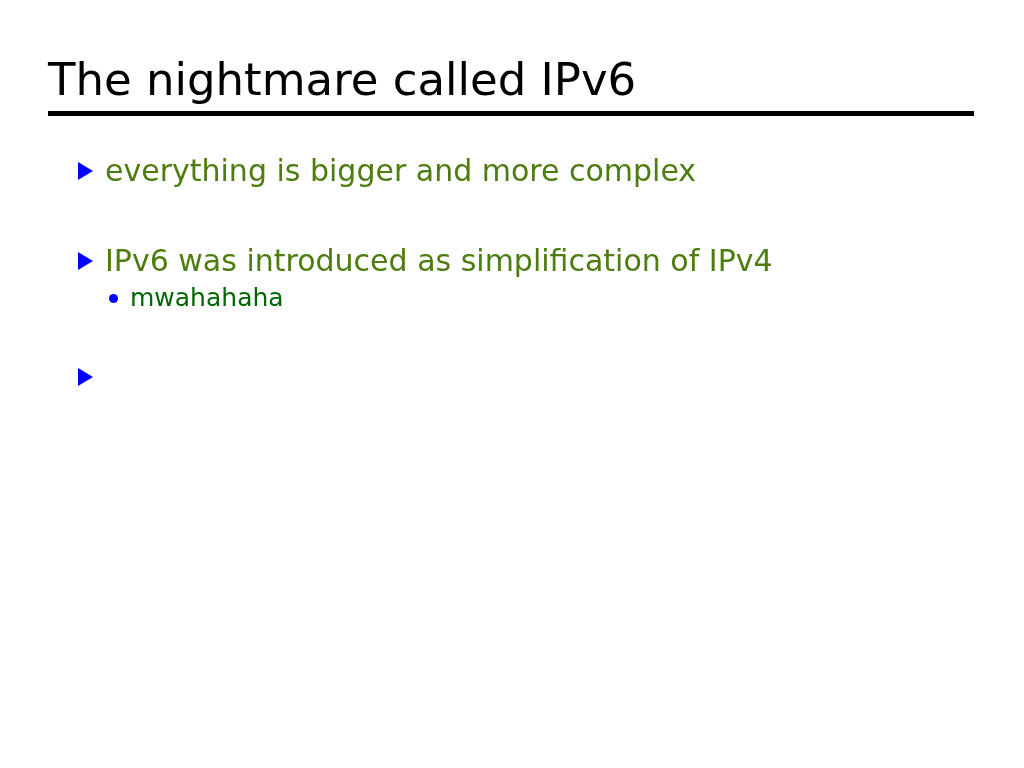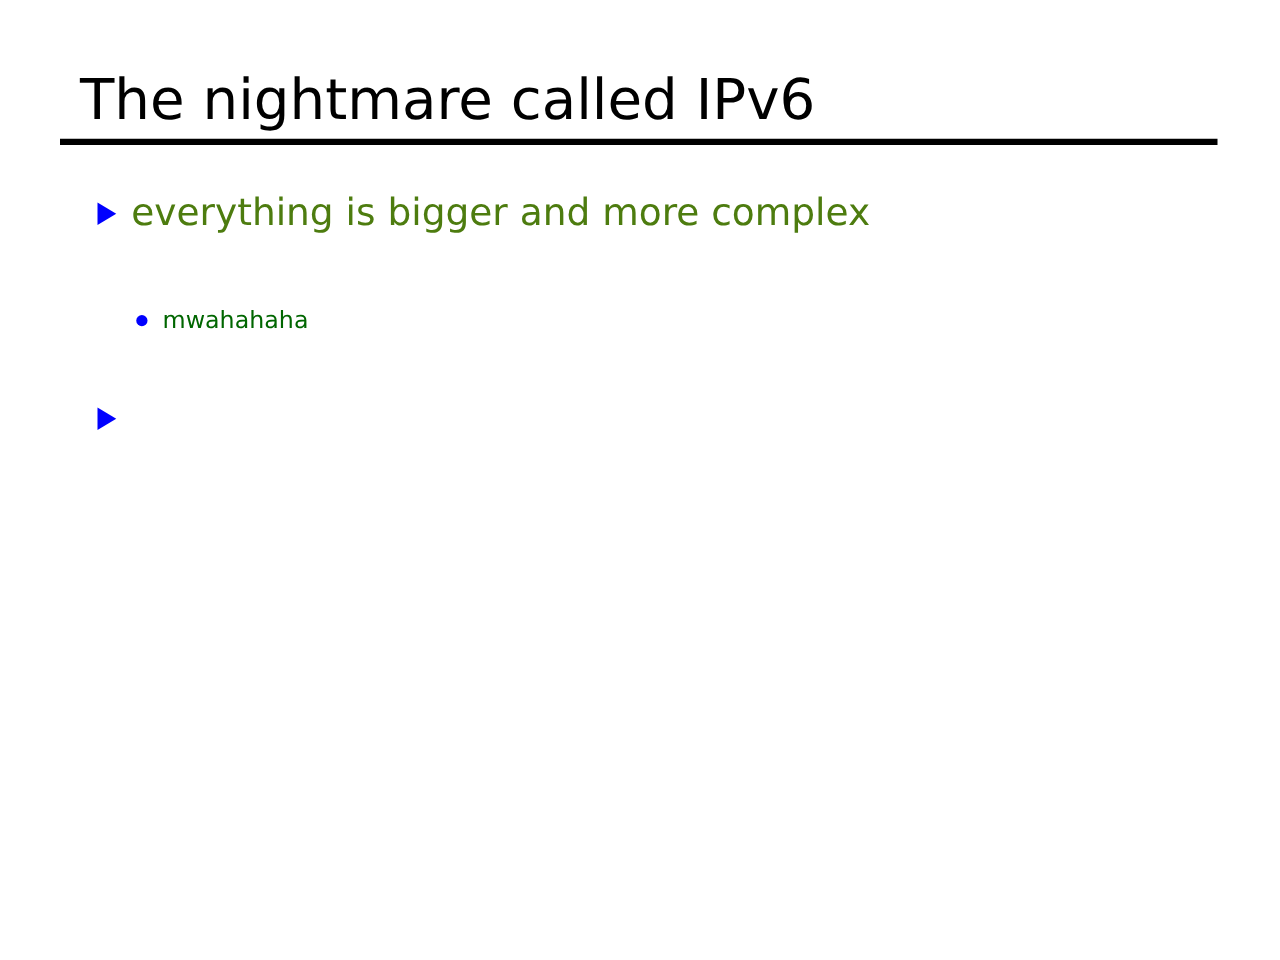--- a/index.html
+++ b/index.html
@@ -20,21 +20,21 @@
   .slide {
     position: relative;
     width: 1024px;
     height: 768px;
     background: #ffffff;
   }
 
   
   .slide-title {
     position: absolute;
-    left: 64px;
+    left: 48px;
     top: 52px;
     font-size: 45px;
     line-height: 56px;
     font-weight: normal;
     letter-spacing: 0px;
     color: #000000;
     white-space: nowrap;
     margin: 0;
   }
 
@@ -77,21 +77,21 @@
 
   .bullet-l1-text {
     display: block;
     white-space: pre-line;
   }
 
   .bullet-l2 {
     position: relative;
     padding-left: 130px;
     min-height: 32px;
-    font-size: 19px;
+    font-size: 25px;
     line-height: 32px;
     color: #006600;
   }
 
   .bullet-l2 .marker-dot {
     position: absolute;
     left: 109px;
     top: 12px;
     width: 9px;
     height: 9px;
@@ -118,20 +118,24 @@
 
   <div class="body-area">
 
     <div class="bullet-l1">
       <span class="marker-tri"></span>
       <span class="bullet-l1-text">everything is bigger and more complex</span>
     </div>
 
     <div class="spacer-lg"></div>
 
+    <div class="bullet-l1">
+      <span class="marker-tri"></span>
+      <span class="bullet-l1-text">IPv6 was introduced as simplification of IPv4</span>
+    </div>
 
     <div class="bullet-l2">
       <span class="marker-dot"></span>
       <span class="bullet-l2-text">mwahahaha</span>
     </div>
 
     <div class="spacer-md"></div>
 
     <div class="bullet-l1">
       <span class="marker-tri"></span>

